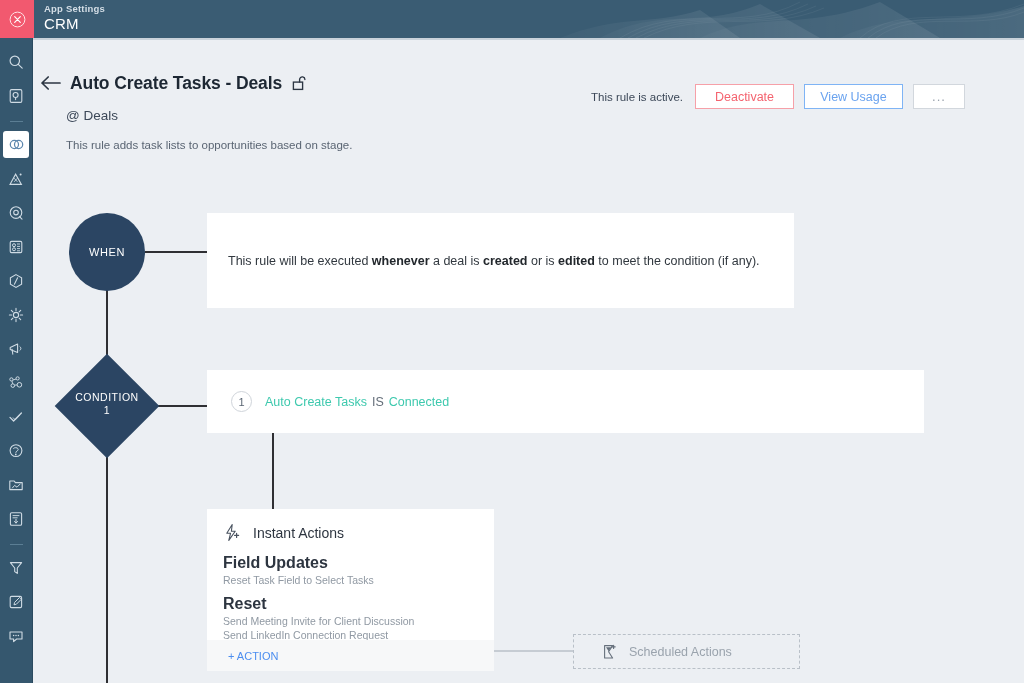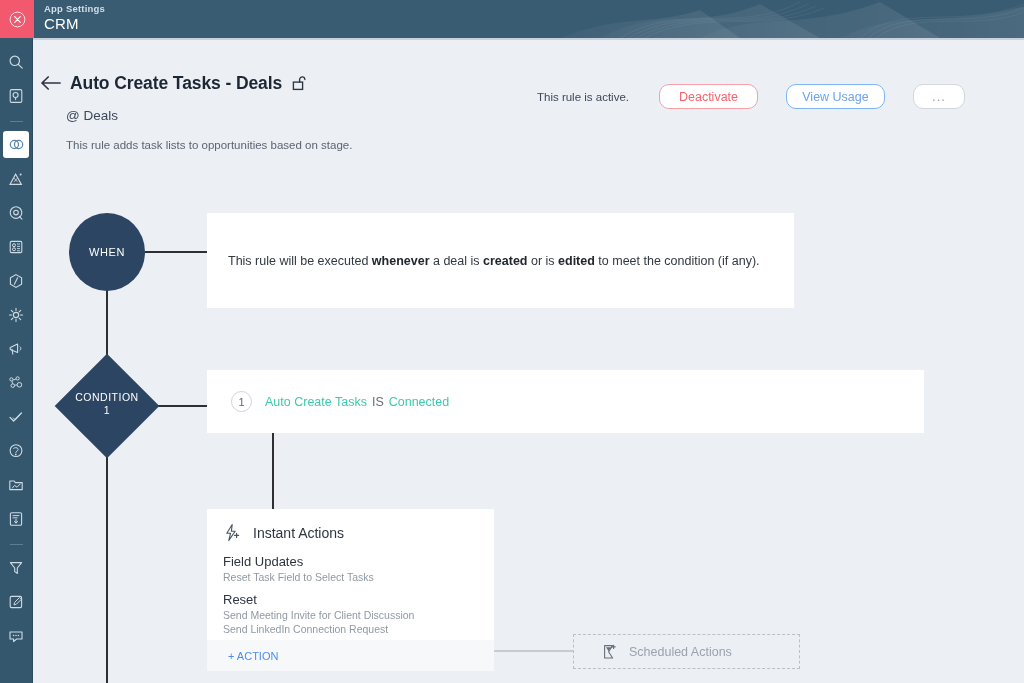--- a/index.html
+++ b/index.html
@@ -62,25 +62,25 @@
     font-size: 17.5px; font-weight: bold; color: #1d2733; letter-spacing: -.1px;
     margin-left: 4px; white-space: nowrap;
   }
   .lock-ico { margin-left: 10px; display: flex; align-items: center; cursor: pointer; }
 
   .module-row { position: absolute; top: 68px; left: 33px; font-size: 13.5px; color: #3c4858; }
   .rule-desc { position: absolute; top: 99px; left: 33px; font-size: 11.5px; color: #5a6573; }
 
   .actions {
     position: absolute; top: 44px; right: 59px;
-    display: flex; align-items: center; gap: 28px;
+    display: flex; align-items: center; gap: 10px;
   }
   .active-note { font-size: 11.5px; color: #3c4858; margin-right: 2px; }
   .btn {
-    height: 25px; border-radius: 10px; background: #fff;
+    height: 25px; border-radius: 0; background: #fff;
     font-size: 12.5px; display: flex; align-items: center; justify-content: center;
     cursor: pointer; padding: 0 14px; white-space: nowrap;
   }
   .btn-deactivate { border: 1px solid #f6a0a8; color: #f4636f; width: 99px; padding: 0; }
   .btn-viewusage { border: 1px solid #7fb4f5; color: #6aa3ef; width: 99px; padding: 0; }
   .btn-more { border: 1px solid #d2d7dd; color: #9aa3ad; width: 52px; padding: 0;
               letter-spacing: 1px; font-size: 13px; line-height: 8px; }
 
   
   .canvas { position: absolute; top: 128px; left: 0; width: 991px; height: 515px; }
@@ -123,21 +123,21 @@
   .c-op { color: #656f7a; margin: 0 5px; }
   .c-val { color: #3ec9ae; }
 
   .instant-card {
     position: absolute; left: 174px; top: 341px; width: 287px; height: 162px;
     background: #ffffff; cursor: pointer;
   }
   .ia-head { display: flex; align-items: center; padding: 14px 0 0 16px; }
   .ia-title { font-size: 14px; color: #2d3540; margin-left: 11px; }
   .ia-body { padding: 12px 0 0 16px; }
-  .ia-group-label { font-size: 13px; font-weight: normal; color: #2d3540; margin-bottom: 1px; }
+  .ia-group-label { font-size: 16px; font-weight: bold; color: #2d3540; margin-bottom: 1px; }
   .ia-item { font-size: 10.5px; color: #9099a3; line-height: 14px; }
   .ia-gap { height: 8px; }
   .ia-footer {
     position: absolute; left: 0; bottom: 0; width: 287px; height: 31px;
     background: #f7f8f9; display: flex; align-items: center;
   }
   .ia-action-link { font-size: 11px; color: #4c8ef0; padding-left: 21px; cursor: pointer; }
 
   .sched-box {
     position: absolute; left: 540px; top: 466px; width: 227px; height: 35px;

